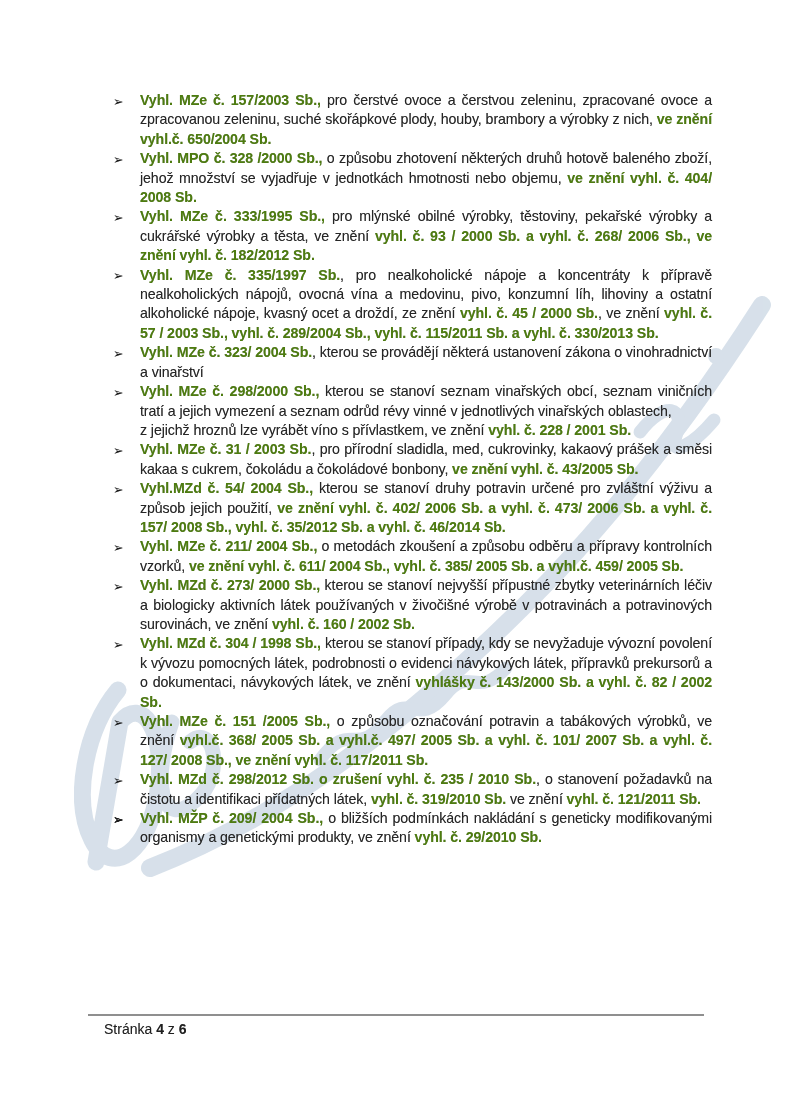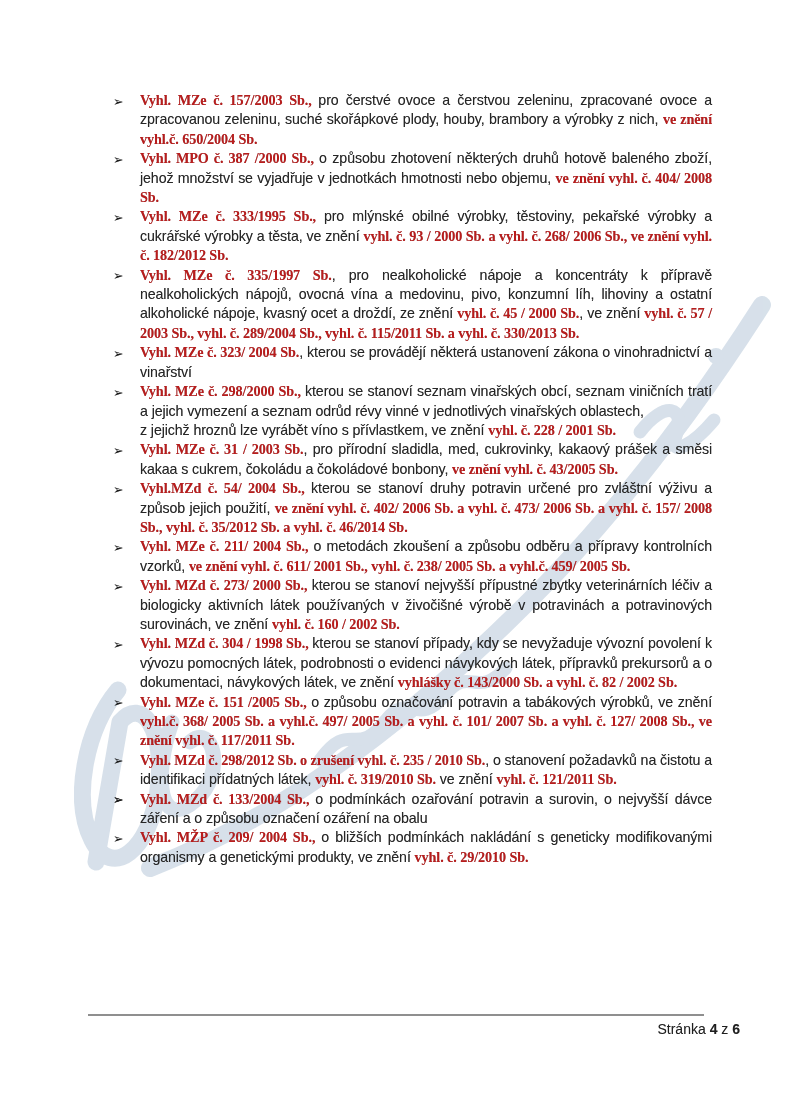--- a/index.html
+++ b/index.html
@@ -33,34 +33,34 @@
     color: var(--ink, #262626);
     text-shadow: 0 0 0.3px rgba(0,0,0,0.35);
   }
   .bullet {
     position: absolute;
     left: 0; top: 0.5px;
     font-size: 12.5px;
     color: #1c1c1c;
     font-family: "DejaVu Sans", sans-serif;
   }
-  .seg-b { font-weight: 700; color: #b91c1c; font-family: Liberation Serif, serif; }
+  .seg-b { font-weight: 700; color: #4d7c0f; }
   .seg-r { font-weight: 400; }
   .footer-divider {
     position: absolute;
     left: 88px; top: 1014px;
     width: 616px; height: 0;
     border-top: 2px solid #8f8f8f;
     z-index: 1;
   }
   .footer-text {
     position: absolute;
-    left: 120px; top: 1021px;
+    left: 104px; top: 1021px;
     width: 620px;
-    text-align: right;
+    text-align: left;
     font-size: 14px;
     color: #1f1f1f;
     z-index: 1;
     text-shadow: 0 0 0.3px rgba(0,0,0,0.3);
   }
   .footer-text .fb { font-weight: 700; }
 </style>
 </head>
 <body>
 
@@ -72,34 +72,34 @@
       <path stroke-width="15" d="M 172 722 C 152 780, 160 832, 196 800 C 226 774, 214 722, 190 742" stroke="#b7c8d9"></path>
       <path stroke-width="18" d="M 150 868 C 300 810, 430 700, 530 600 C 620 510, 700 402, 762 305" stroke="#b7c8d9"></path>
       <path stroke-width="13" d="M 320 760 C 350 718, 356 760, 386 720 C 410 690, 416 730, 446 694 C 470 665, 476 700, 506 668" stroke="#b7c8d9"></path>
       <path stroke-width="13" d="M 640 432 C 665 400, 686 406, 676 436 C 668 458, 692 446, 714 420" stroke="#b7c8d9"></path>
       <circle cx="716" cy="356" r="8" stroke="none" fill="#b7c8d9"></circle>
     </g>
   </svg>
 
   <div class="list">
       <div class="item"><span class="bullet">➢</span><span class="item-text"><span class="seg-b">Vyhl. MZe č. 157/2003 Sb., </span><span class="seg-r">pro čerstvé ovoce a čerstvou zeleninu, zpracované ovoce a zpracovanou zeleninu, suché skořápkové plody, houby, brambory a výrobky z nich, </span><span class="seg-b">ve znění vyhl.č. 650/2004 Sb.</span></span></div>
-      <div class="item"><span class="bullet">➢</span><span class="item-text"><span class="seg-b">Vyhl. MPO č. 387 /2000 Sb., </span><span class="seg-r">o způsobu zhotovení některých druhů hotově baleného zboží, jehož množství se vyjadřuje v jednotkách hmotnosti nebo objemu, </span><span class="seg-b">ve znění vyhl. č. 404/ 2008 Sb.</span></span></div>
+      <div class="item"><span class="bullet">➢</span><span class="item-text"><span class="seg-b">Vyhl. MPO č. 328 /2000 Sb., </span><span class="seg-r">o způsobu zhotovení některých druhů hotově baleného zboží, jehož množství se vyjadřuje v jednotkách hmotnosti nebo objemu, </span><span class="seg-b">ve znění vyhl. č. 404/ 2008 Sb.</span></span></div>
       <div class="item"><span class="bullet">➢</span><span class="item-text"><span class="seg-b">Vyhl. MZe č. 333/1995 Sb., </span><span class="seg-r">pro mlýnské obilné výrobky, těstoviny, pekařské výrobky a cukrářské výrobky a těsta, ve znění </span><span class="seg-b">vyhl. č. 93 / 2000 Sb. a vyhl. č. 268/ 2006 Sb., ve znění vyhl. č. 182/2012 Sb.</span></span></div>
       <div class="item"><span class="bullet">➢</span><span class="item-text"><span class="seg-b">Vyhl. MZe č. 335/1997 Sb.</span><span class="seg-r">, pro nealkoholické nápoje a koncentráty k přípravě nealkoholických nápojů, ovocná vína a medovinu, pivo, konzumní líh, lihoviny a ostatní alkoholické nápoje, kvasný ocet a droždí, ze znění </span><span class="seg-b">vyhl. č. 45 / 2000 Sb.</span><span class="seg-r">, ve znění </span><span class="seg-b">vyhl. č. 57 / 2003 Sb., vyhl. č. 289/2004 Sb., vyhl. č. 115/2011 Sb. a vyhl. č. 330/2013 Sb.</span></span></div>
       <div class="item"><span class="bullet">➢</span><span class="item-text"><span class="seg-b">Vyhl. MZe č. 323/ 2004 Sb.</span><span class="seg-r">, kterou se provádějí některá ustanovení zákona o vinohradnictví a vinařství</span></span></div>
       <div class="item"><span class="bullet">➢</span><span class="item-text"><span class="seg-b">Vyhl. MZe č. 298/2000 Sb., </span><span class="seg-r">kterou se stanoví seznam vinařských obcí, seznam viničních tratí a jejich vymezení a seznam odrůd révy vinné v jednotlivých vinařských oblastech,</span><br><span class="seg-r">z jejichž hroznů lze vyrábět víno s přívlastkem, ve znění </span><span class="seg-b">vyhl. č. 228 / 2001 Sb.</span></span></div>
       <div class="item"><span class="bullet">➢</span><span class="item-text"><span class="seg-b">Vyhl. MZe č. 31 / 2003 Sb.</span><span class="seg-r">, pro přírodní sladidla, med, cukrovinky, kakaový prášek a směsi kakaa s cukrem, čokoládu a čokoládové bonbony, </span><span class="seg-b">ve znění vyhl. č. 43/2005 Sb.</span></span></div>
       <div class="item"><span class="bullet">➢</span><span class="item-text"><span class="seg-b">Vyhl.MZd č. 54/ 2004 Sb., </span><span class="seg-r">kterou se stanoví druhy potravin určené pro zvláštní výživu a způsob jejich použití, </span><span class="seg-b">ve znění vyhl. č. 402/ 2006 Sb. a vyhl. č. 473/ 2006 Sb. a vyhl. č. 157/ 2008 Sb., vyhl. č. 35/2012 Sb. a vyhl. č. 46/2014 Sb.</span></span></div>
-      <div class="item"><span class="bullet">➢</span><span class="item-text"><span class="seg-b">Vyhl. MZe č. 211/ 2004 Sb., </span><span class="seg-r">o metodách zkoušení a způsobu odběru a přípravy kontrolních vzorků, </span><span class="seg-b">ve znění vyhl. č. 611/ 2001 Sb., vyhl. č. 238/ 2005 Sb. a vyhl.č. 459/ 2005 Sb.</span></span></div>
+      <div class="item"><span class="bullet">➢</span><span class="item-text"><span class="seg-b">Vyhl. MZe č. 211/ 2004 Sb., </span><span class="seg-r">o metodách zkoušení a způsobu odběru a přípravy kontrolních vzorků, </span><span class="seg-b">ve znění vyhl. č. 611/ 2004 Sb., vyhl. č. 385/ 2005 Sb. a vyhl.č. 459/ 2005 Sb.</span></span></div>
       <div class="item"><span class="bullet">➢</span><span class="item-text"><span class="seg-b">Vyhl. MZd č. 273/ 2000 Sb., </span><span class="seg-r">kterou se stanoví nejvyšší přípustné zbytky veterinárních léčiv a biologicky aktivních látek používaných v živočišné výrobě v potravinách a potravinových surovinách, ve znění </span><span class="seg-b">vyhl. č. 160 / 2002 Sb.</span></span></div>
       <div class="item"><span class="bullet">➢</span><span class="item-text"><span class="seg-b">Vyhl. MZd č. 304 / 1998 Sb., </span><span class="seg-r">kterou se stanoví případy, kdy se nevyžaduje vývozní povolení k vývozu pomocných látek, podrobnosti o evidenci návykových látek, přípravků prekursorů a o dokumentaci, návykových látek, ve znění </span><span class="seg-b">vyhlášky č. 143/2000 Sb. a vyhl. č. 82 / 2002 Sb.</span></span></div>
       <div class="item"><span class="bullet">➢</span><span class="item-text"><span class="seg-b">Vyhl. MZe č. 151 /2005 Sb., </span><span class="seg-r">o způsobu označování potravin a tabákových výrobků, ve znění </span><span class="seg-b">vyhl.č. 368/ 2005 Sb. a vyhl.č. 497/ 2005 Sb. a vyhl. č. 101/ 2007 Sb. a vyhl. č. 127/ 2008 Sb., ve znění vyhl. č. 117/2011 Sb.</span></span></div>
       <div class="item"><span class="bullet">➢</span><span class="item-text"><span class="seg-b">Vyhl. MZd č. 298/2012 Sb. o zrušení vyhl. č. 235 / 2010 Sb.</span><span class="seg-r">, o stanovení požadavků na čistotu a identifikaci přídatných látek, </span><span class="seg-b">vyhl. č. 319/2010 Sb.</span><span class="seg-r"> ve znění </span><span class="seg-b">vyhl. č. 121/2011 Sb.</span></span></div>
       <div class="item"><span class="bullet">➢</span></div>
-      <div class="item"><span class="bullet">➢</span><span class="item-text"><span class="seg-b">Vyhl. MZd č. 133/2004 Sb., </span><span class="seg-r">o podmínkách ozařování potravin a surovin, o nejvyšší dávce záření a o způsobu označení ozáření na obalu</span></span></div>
+      <div class="item"><span class="bullet">➢</span></div>
       <div class="item"><span class="bullet">➢</span><span class="item-text"><span class="seg-b">Vyhl. MŽP č. 209/ 2004 Sb., </span><span class="seg-r">o bližších podmínkách nakládání s geneticky modifikovanými organismy a genetickými produkty, ve znění </span><span class="seg-b">vyhl. č. 29/2010 Sb.</span></span></div>
     </div>
 
   <div class="footer-divider"></div>
 
   <div class="footer-text">
     <span class="fr">Stránka </span><span class="fb">4</span><span class="fr"> z </span><span class="fb">6</span>
   </div>
 
 </div>

